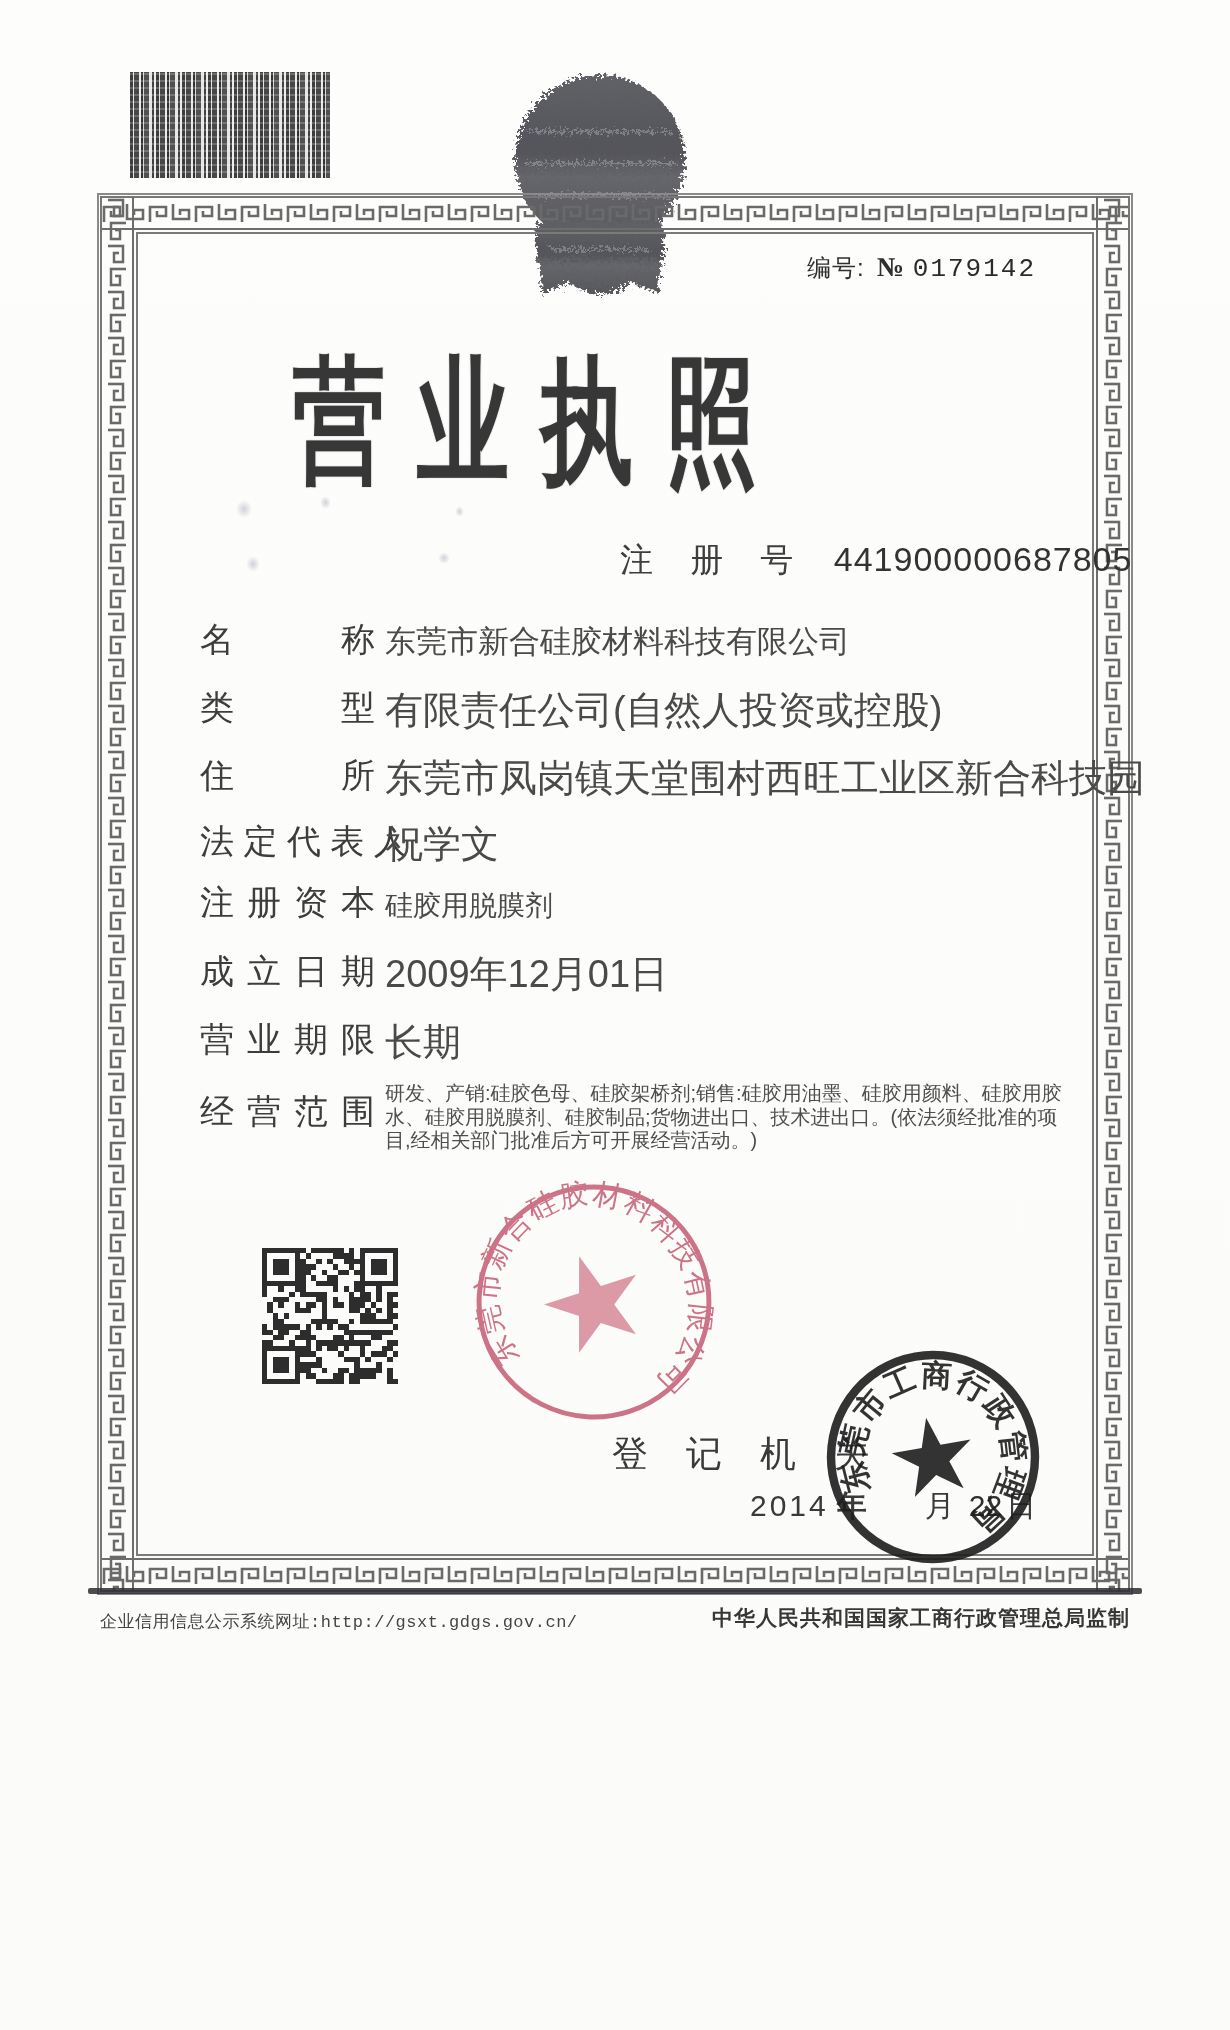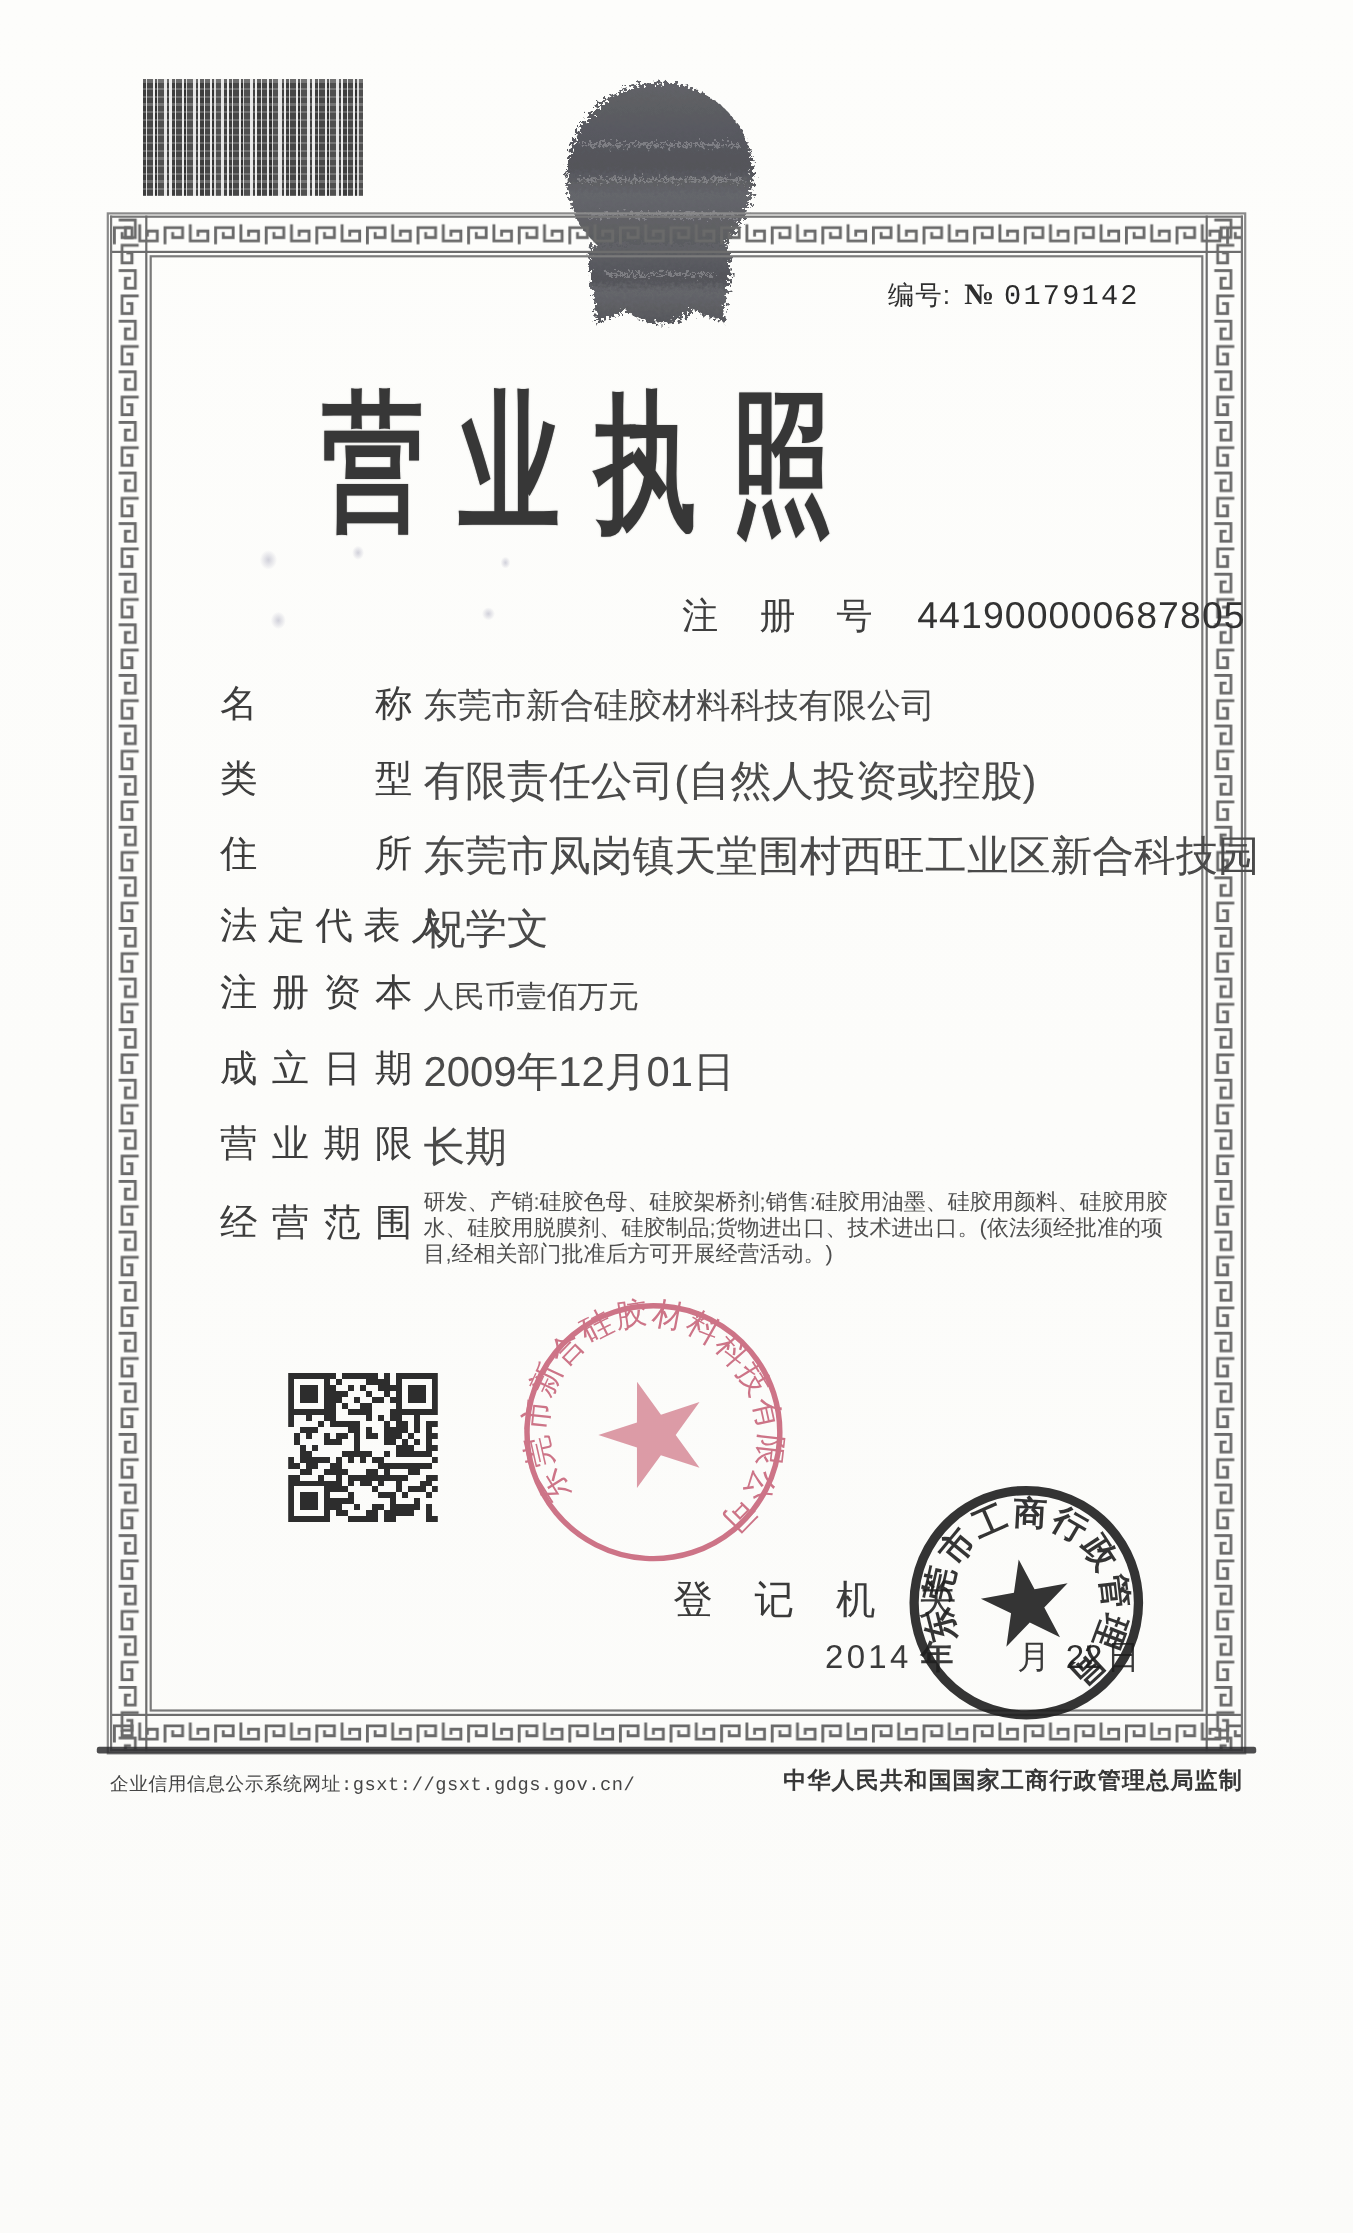--- a/index.html
+++ b/index.html
@@ -200,21 +200,21 @@
   <div class="field-row" style="top:748px">
     <span class="field-label">住 所</span>
     <span class="field-value">东莞市凤岗镇天堂围村西旺工业区新合科技园</span>
   </div>
   <div class="field-row" style="top:814px">
     <span class="field-label">法 定 代 表 人</span>
     <span class="field-value">祝学文</span>
   </div>
   <div class="field-row" style="top:880px">
     <span class="field-label">注 册 资 本</span>
-    <span class="field-value" style="font-size:28px">人民币壹佰万元</span>
+    <span class="field-value" style="font-size:28px">硅胶用脱膜剂</span>
   </div>
   <div class="field-row" style="top:944px">
     <span class="field-label">成 立 日 期</span>
     <span class="field-value">2009年12月01日</span>
   </div>
   <div class="field-row" style="top:1072px">
     <span class="field-label">经 营 范 围</span>
     <span class="field-value small">研发、产销:硅胶色母、硅胶架桥剂;销售:硅胶用油墨、硅胶用颜料、硅胶用胶水、硅胶用脱膜剂、硅胶制品;货物进出口、技术进出口。(依法须经批准的项目,经相关部门批准后方可开展经营活动。)</span>
   </div>
   <div class="field-row" style="top:1012px">
@@ -582,16 +582,16 @@
       <path d="M150 98 L162.4 135.9 L202.2 135.9 L170 159.3 L182.3 197.2 L150 173.8 L117.7 197.2 L130 159.3 L97.8 135.9 L137.6 135.9 Z" fill="#1e1e1e"></path>
       <defs>
         <path id="blackArc" d="M150,150 m-86,31 a92,92 0 1,1 173,-63 a92,92 0 1,1 -173,63" fill="none"></path>
       </defs>
       <text font-size="40" fill="#1e1e1e" font-weight="bold" letter-spacing="3" font-family="Liberation Sans, sans-serif">
         <textPath href="#blackArc" startOffset="4">东莞市工商行政管理局</textPath>
       </text>
     </g>
   </svg>
 
-  <div class="footer-left">企业信用信息公示系统网址:gsxt://gsxt.gdgs.gov.cn/</div>
+  <div class="footer-left">企业信用信息公示系统网址:http://gsxt.gdgs.gov.cn/</div>
   <div class="footer-right">中华人民共和国国家工商行政管理总局监制</div>
 
 </div>
 
 </body></html>

